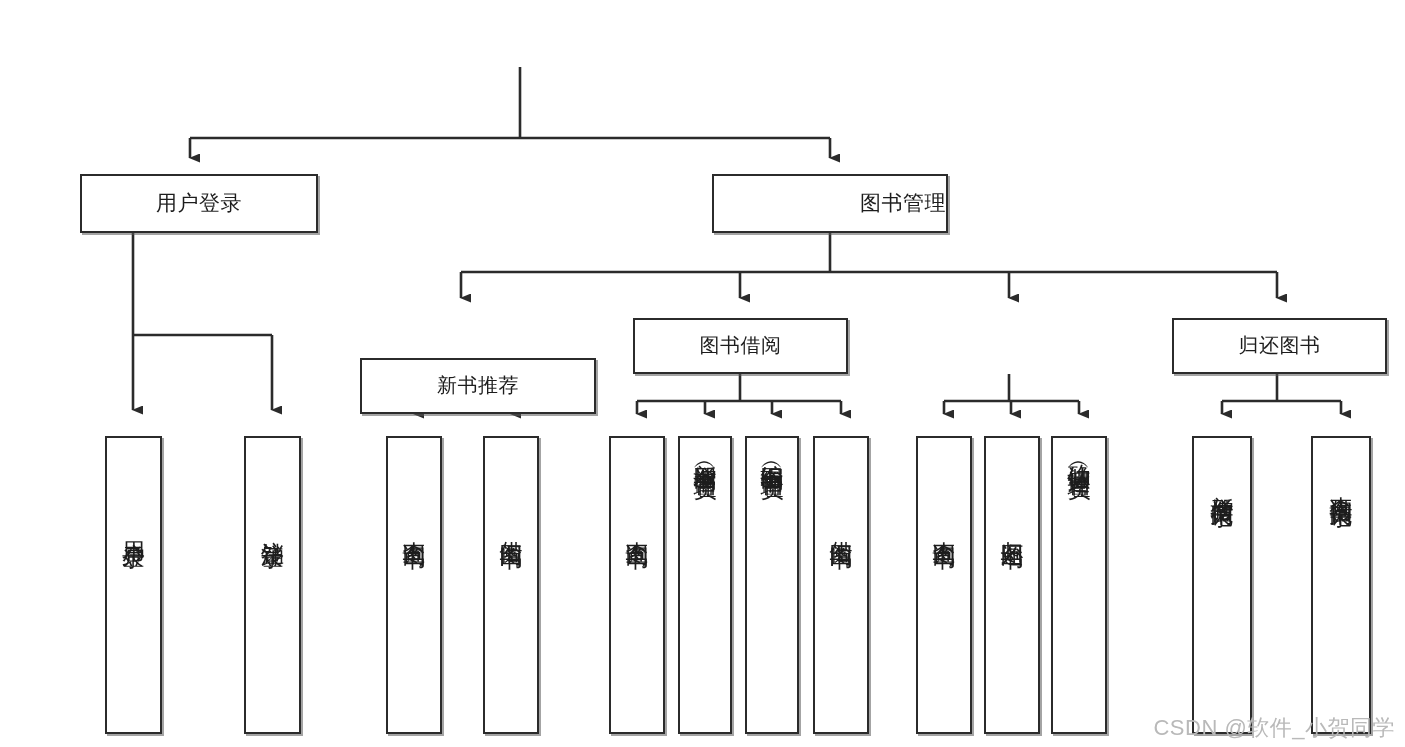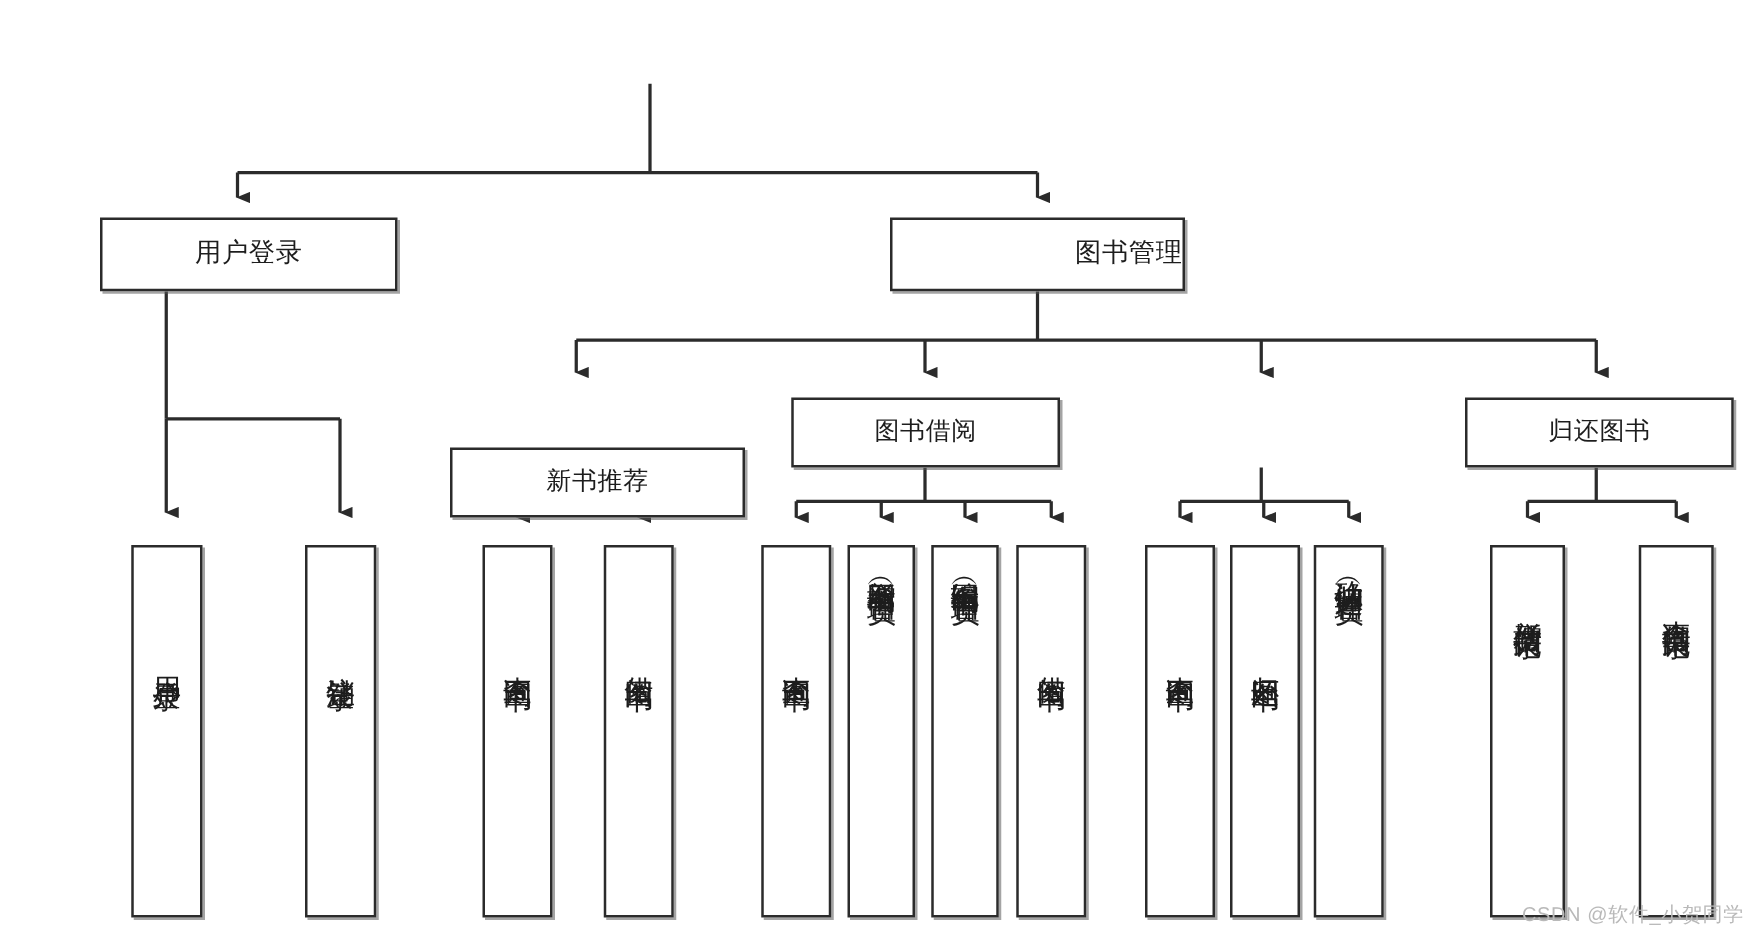--- a/index.html
+++ b/index.html
@@ -52,21 +52,21 @@
   .vert .node-label {
     writing-mode: vertical-rl;
     text-orientation: upright;
     line-height: 1.0;
     letter-spacing: 2px;
   }
   #watermark {
     position: absolute;
     right: 10px;
     bottom: 4px;
-    font-size: 16px;
+    font-size: 22px;
     color: #b9b9b9;
     letter-spacing: 0.5px;
     white-space: nowrap;
     pointer-events: none;
     text-align: center;
   }
 </style>
 </head>
 <body>
 

